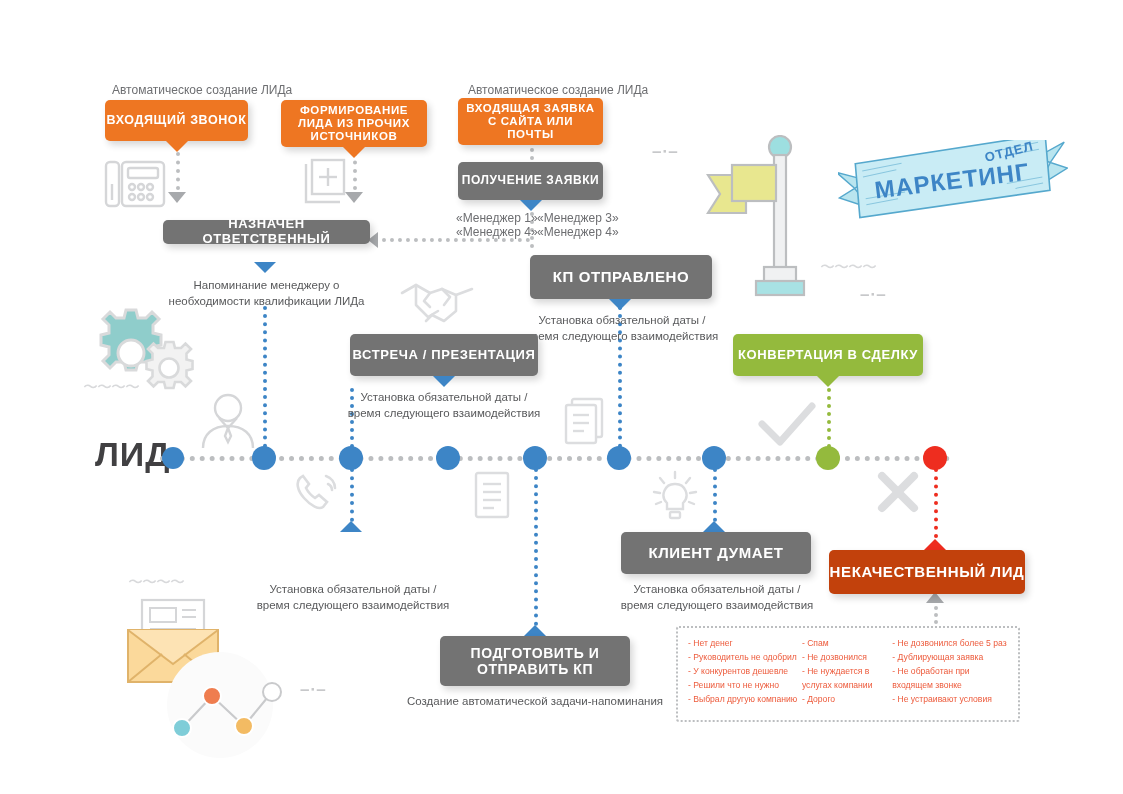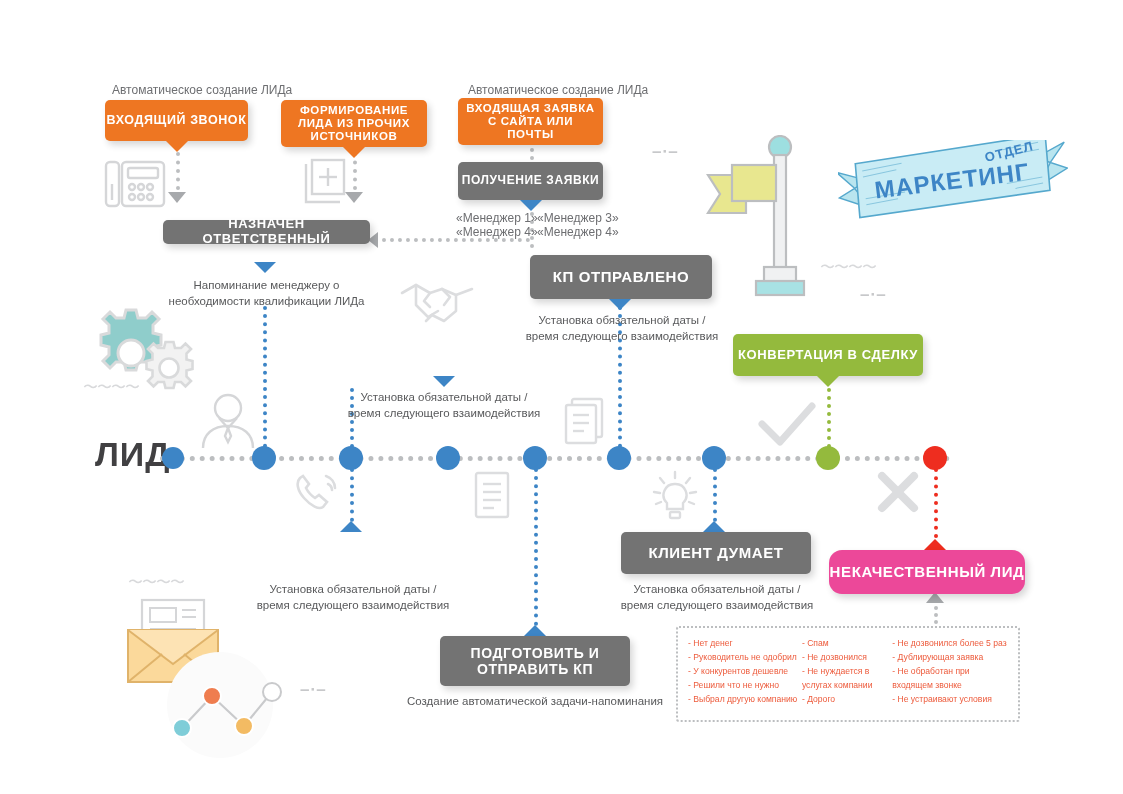--- a/index.html
+++ b/index.html
@@ -13,21 +13,21 @@
   .box{
     position:absolute;border-radius:5px;box-sizing:border-box;
     display:flex;align-items:center;justify-content:center;text-align:center;
     color:#ffffff;font-weight:bold;letter-spacing:.6px;line-height:1.15;
     text-transform:uppercase;
     box-shadow:3px 4px 7px rgba(0,0,0,.16);
   }
   .box.orange{background:#ee7622;}
   .box.blue{background:#737373;}
   .box.green{background:#94ba3d;}
-  .box.red{background:#ec4899;border-radius:13px;}
+  .box.red{background:#c2410c;}
 
   
   .tail{position:absolute;width:0;height:0;border-left:11px solid transparent;border-right:11px solid transparent;}
   .tail.orange{border-top:11px solid #ee7622;}
   .tail.blue{border-top:11px solid #3d85c6;}
   .tail.green{border-top:11px solid #94ba3d;}
   
   .tailup{position:absolute;width:0;height:0;border-left:11px solid transparent;border-right:11px solid transparent;}
   .tailup.blue{border-bottom:11px solid #3d85c6;}
   .tailup.red{border-bottom:11px solid #ee2d1f;}
@@ -325,20 +325,23 @@
   </div>
   <div class="tail blue" style="left:254px;top:262px;"></div>
   <div class="cap" style="left:163px;top:278px;width:207px;">Напоминание менеджеру о необходимости квалификации ЛИДа</div>
 
   <div class="box blue" style="left:530px;top:255px;width:182px;height:44px;font-size:15px;">
     <span>КП отправлено</span>
   </div>
   <div class="tail blue" style="left:609px;top:299px;"></div>
   <div class="cap" style="left:522px;top:313px;width:200px;">Установка обязательной даты / время следующего взаимодействия</div>
 
+  <div class="box blue" style="left:350px;top:334px;width:188px;height:42px;font-size:13px;">
+    <span>Встреча / Презентация</span>
+  </div>
   <div class="tail blue" style="left:433px;top:376px;"></div>
   <div class="cap" style="left:344px;top:390px;width:200px;">Установка обязательной даты / время следующего взаимодействия</div>
 
   <div class="box green" style="left:733px;top:334px;width:190px;height:42px;font-size:13px;">
     <span>Конвертация в сделку</span>
   </div>
   <div class="tail green" style="left:817px;top:376px;"></div>
 
   <div class="tailup blue" style="left:340px;top:521px;"></div>
   <div class="cap" style="left:252px;top:582px;width:202px;">Установка обязательной даты / время следующего взаимодействия</div>

